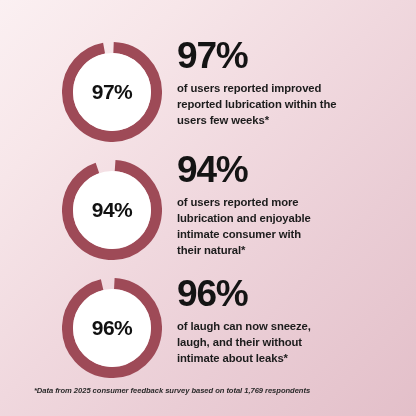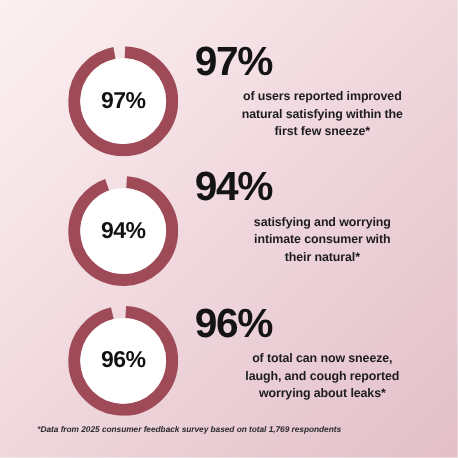--- a/index.html
+++ b/index.html
@@ -83,21 +83,21 @@
     margin: 0;
   }
   .desc {
     font-size: 11.3px;
     font-weight: 600;
     color: #1C1C1C;
     line-height: 1.42;
     margin: 5px 0 0 0;
     letter-spacing: -0.1px;
   }
-  .desc-line { display: block; text-align: center; }
+  .desc-line { display: block; }
 
   
   .row-2 .text-block { top: 0px; }
   .row-3 .text-block { top: 6px; }
 
   
   .footnote {
     position: absolute;
     left: 0;
     top: 386px;
@@ -121,59 +121,60 @@
         <circle cx="50" cy="50" r="50" fill="none"></circle>
         <circle class="donut-ring" cx="50" cy="50" r="44.5" fill="none" stroke="#9E4A57" stroke-width="11" transform="rotate(-88 50 50)" stroke-dasharray="269.61369378440685 9.988052385084757" stroke-dashoffset="0"></circle>
         <circle cx="50" cy="50" r="39" fill="#FFFFFF"></circle>
       </svg>
       <div class="donut-label">97%</div>
     </div>
     <div class="text-block">
       <div class="big-pct">97%</div>
       <div class="desc">
         <span class="desc-line">of users reported improved</span>
-        <span class="desc-line">natural satisfying within the</span>
-        <span class="desc-line">first few sneeze*</span>
+        <span class="desc-line">reported lubrication within the</span>
+        <span class="desc-line">users few weeks*</span>
       </div>
     </div>
   </div>
 
   <div class="stat-row row-2">
     <div class="donut-wrap">
       <svg class="donut-svg" viewBox="0 0 100 100">
         <circle cx="50" cy="50" r="50" fill="none"></circle>
         <circle class="donut-ring" cx="50" cy="50" r="44.5" fill="none" stroke="#9E4A57" stroke-width="11" transform="rotate(-86 50 50)" stroke-dasharray="261.22564139932206 18.376104770169547" stroke-dashoffset="0"></circle>
         <circle cx="50" cy="50" r="39" fill="#FFFFFF"></circle>
       </svg>
       <div class="donut-label">94%</div>
     </div>
     <div class="text-block">
       <div class="big-pct">94%</div>
       <div class="desc">
-        <span class="desc-line">satisfying and worrying</span>
+        <span class="desc-line">of users reported more</span>
+        <span class="desc-line">lubrication and enjoyable</span>
         <span class="desc-line">intimate consumer with</span>
         <span class="desc-line">their natural*</span>
       </div>
     </div>
   </div>
 
   <div class="stat-row row-3">
     <div class="donut-wrap">
       <svg class="donut-svg" viewBox="0 0 100 100">
         <circle cx="50" cy="50" r="50" fill="none"></circle>
         <circle class="donut-ring" cx="50" cy="50" r="44.5" fill="none" stroke="#9E4A57" stroke-width="11" transform="rotate(-87 50 50)" stroke-dasharray="266.8176763227119 12.784069846779687" stroke-dashoffset="0"></circle>
         <circle cx="50" cy="50" r="39" fill="#FFFFFF"></circle>
       </svg>
       <div class="donut-label">96%</div>
     </div>
     <div class="text-block">
       <div class="big-pct">96%</div>
       <div class="desc">
-        <span class="desc-line">of total can now sneeze,</span>
-        <span class="desc-line">laugh, and cough reported</span>
-        <span class="desc-line">worrying about leaks*</span>
+        <span class="desc-line">of laugh can now sneeze,</span>
+        <span class="desc-line">laugh, and their without</span>
+        <span class="desc-line">intimate about leaks*</span>
       </div>
     </div>
   </div>
 
   <div class="footnote">*Data from 2025 consumer feedback survey based on total 1,769 respondents</div>
 
 </div>
 
 </body></html>

